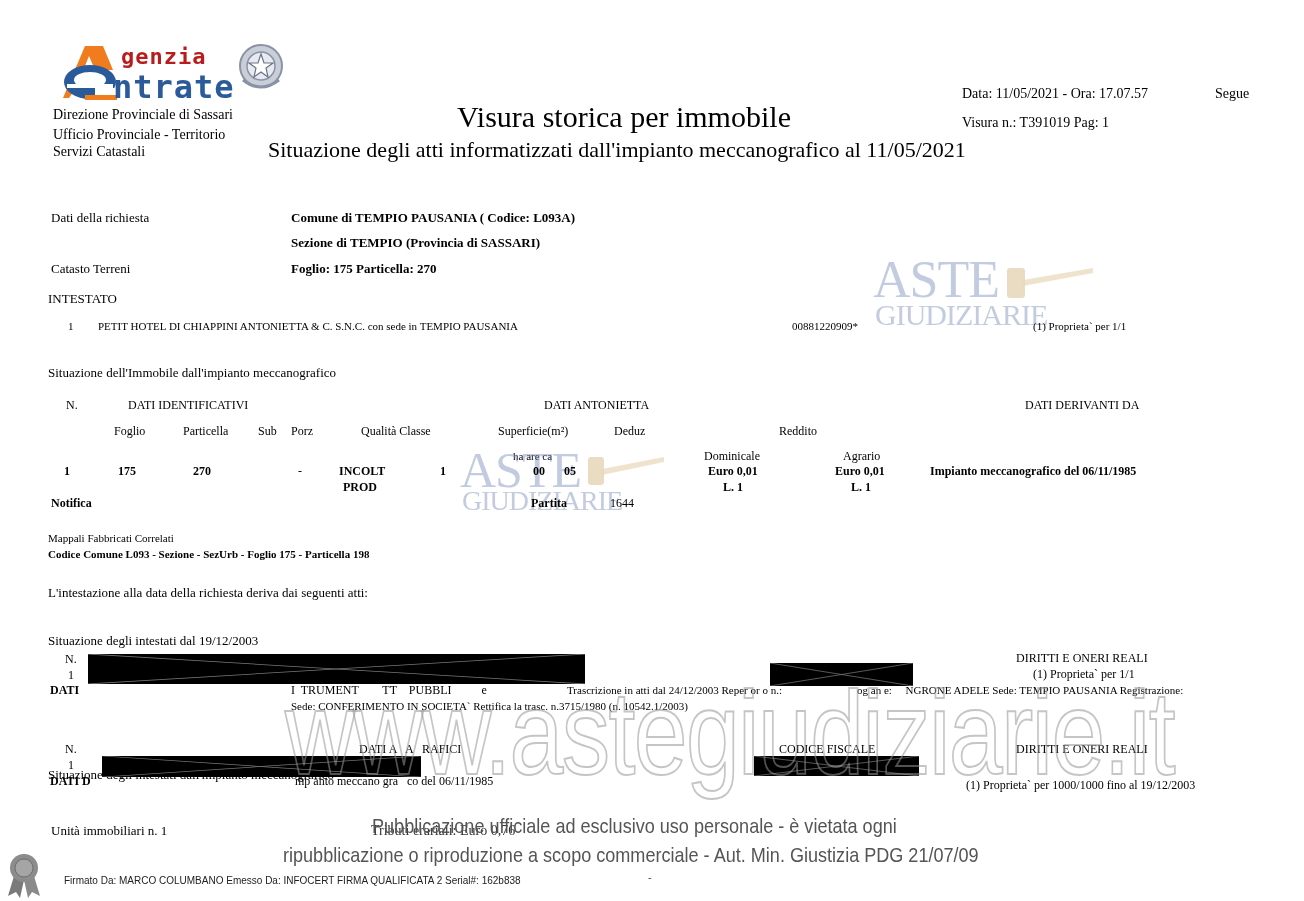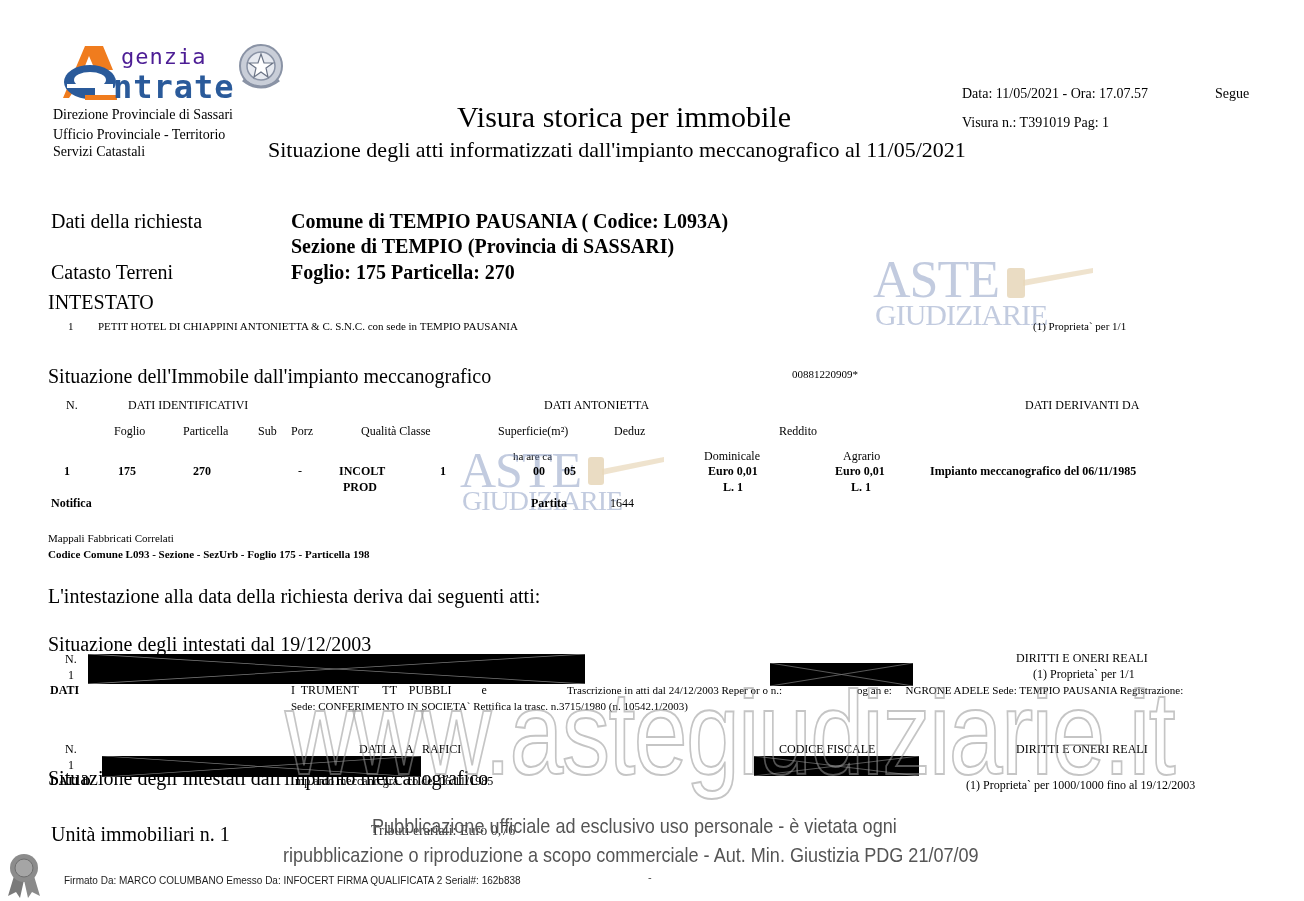--- a/index.html
+++ b/index.html
@@ -5,21 +5,21 @@
     html, body { margin: 0; padding: 0; background: #ffffff; }
     body { width: 1304px; height: 901px; position: relative; overflow: hidden;
            font-family: "Liberation Serif", "DejaVu Serif", serif; color: #000; }
     .abs { position: absolute; white-space: nowrap; }
     .serif { font-family: "Liberation Serif", "DejaVu Serif", serif; }
     .sans { font-family: "Liberation Sans", "DejaVu Sans", sans-serif; }
     .b { font-weight: bold; }
     .s11 { font-size: 11px; }
     .s12 { font-size: 12px; }
     .s14 { font-size: 14px; }
-    .s15 { font-size: 20px; }
+    .s15 { font-size: 13px; }
     .redact { position: absolute; background: #000; overflow: hidden; }
     .redact svg { position: absolute; left: 0; top: 0; width: 100%; height: 100%; }
     .wm-aste { position: absolute; color: rgba(120,140,185,0.45); font-family: Liberation Serif, serif; line-height: 1; pointer-events: none; }
     .wm-url { position: absolute; left: 285px; top: 665px; font-family: "Liberation Sans", "DejaVu Sans", sans-serif;
               font-size: 118px; color: rgba(255,255,255,0); -webkit-text-stroke: 2px rgba(150,150,150,0.55);
               letter-spacing: -2px; transform: scaleX(0.82); transform-origin: left top; pointer-events: none; white-space: nowrap; }
     .notice { font-family: "Liberation Sans", "DejaVu Sans", sans-serif; color: #555; font-size: 21px; transform: scaleX(0.86); transform-origin: left top; }
   </style>
 </head>
 <body>
@@ -28,21 +28,21 @@
   <svg width="230" height="66" viewBox="0 0 230 66">
 
     <polygon points="8,58 30,6 48,6 58,30 40,30 34,16 22,46 14,58" fill="#f07c1e"></polygon>
 
     <ellipse cx="35" cy="42" rx="26" ry="17" fill="#2a5a9a"></ellipse>
     <ellipse cx="35" cy="40" rx="16" ry="8" fill="#ffffff"></ellipse>
     <rect x="12" y="44" width="46" height="4" fill="#ffffff"></rect>
     <rect x="40" y="48" width="22" height="10" fill="#ffffff"></rect>
     <polygon points="30,55 62,55 62,60 30,60" fill="#f07c1e"></polygon>
   </svg>
-  <span class="abs" style="left:66px; top:4px; font-family:'DejaVu Sans Mono','Liberation Mono',monospace; font-weight:normal; font-size:22px; color:#4c1d95; letter-spacing:1px;">genzia</span>
+  <span class="abs" style="left:66px; top:4px; font-family:'DejaVu Sans Mono','Liberation Mono',monospace; font-weight:bold; font-size:22px; color:#b91c1c; letter-spacing:1px;">genzia</span>
   <span class="abs" style="left:58px; top:28px; font-family:'DejaVu Sans Mono','Liberation Mono',monospace; font-weight:bold; font-size:32px; color:#2a5a9a; letter-spacing:1px;">ntrate</span>
   <svg class="abs" style="left:182px; top:2px;" width="48" height="52" viewBox="0 0 48 52">
     <circle cx="24" cy="24" r="21" fill="#c9ced8" stroke="#8a93a5" stroke-width="2"></circle>
     <circle cx="24" cy="24" r="14" fill="#e7eaf0" stroke="#8a93a5" stroke-width="1.5"></circle>
     <polygon points="24,12 27,21 36,21 29,26 31,35 24,30 17,35 19,26 12,21 21,21" fill="#ffffff" stroke="#6b7486" stroke-width="1.2"></polygon>
     <path d="M6,38 Q24,52 42,38" fill="none" stroke="#8a93a5" stroke-width="3"></path>
   </svg>
 </div>
 
 <div class="abs serif s14" style="left:53px; top:107px;">Direzione Provinciale di Sassari</div>
@@ -67,21 +67,21 @@
   <span class="abs" style="left:2px; top:46px; font-size:30px; letter-spacing:-1px;">GIUDIZIARIE</span>
   <svg class="abs" style="left:132px; top:8px;" width="90" height="40" viewBox="0 0 90 40">
     <rect x="2" y="6" width="18" height="30" rx="3" fill="rgba(225,205,170,0.7)"></rect>
     <polygon points="18,18 88,6 88,11 18,24" fill="rgba(232,215,185,0.7)"></polygon>
   </svg>
 </div>
 
 <div class="abs serif s15" style="left:48px; top:291px;">INTESTATO</div>
 <div class="abs serif s11" style="left:68px; top:320px;">1</div>
 <div class="abs serif s11" style="left:98px; top:320px;">PETIT HOTEL DI CHIAPPINI ANTONIETTA &amp; C. S.N.C. con sede in TEMPIO PAUSANIA</div>
-<div class="abs serif s11" style="left:792px; top:320px;margin-top:48px;">00881220909*</div>
+<div class="abs serif s11" style="left:792px; top:320px;">00881220909*</div>
 <div class="abs serif s11" style="left:1033px; top:320px;">(1) Proprieta` per 1/1</div>
 
 <div class="abs serif s15 b" style="font-weight:normal; left:48px; top:365px;">Situazione dell'Immobile  dall'impianto meccanografico</div>
 
 <div class="abs serif s12" style="left:66px; top:398px;">N.</div>
 <div class="abs serif s12" style="left:128px; top:398px;">DATI IDENTIFICATIVI</div>
 <div class="abs serif s12" style="left:544px; top:398px;">DATI ANTONIETTA</div>
 <div class="abs serif s12" style="left:1025px; top:398px;">DATI DERIVANTI DA</div>
 
 <div class="abs serif s12" style="left:114px; top:424px;">Foglio</div>

